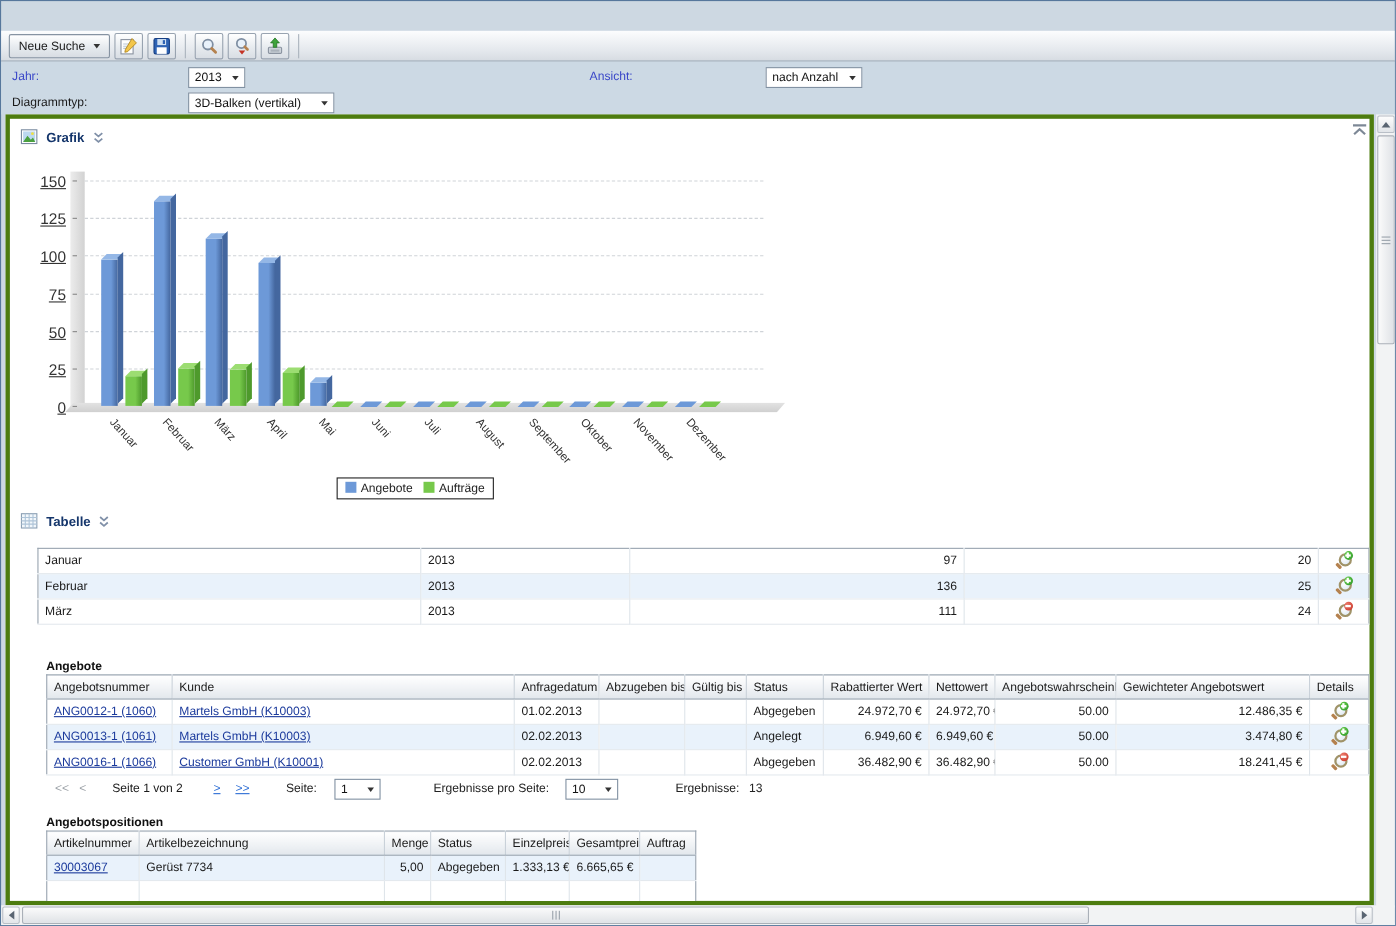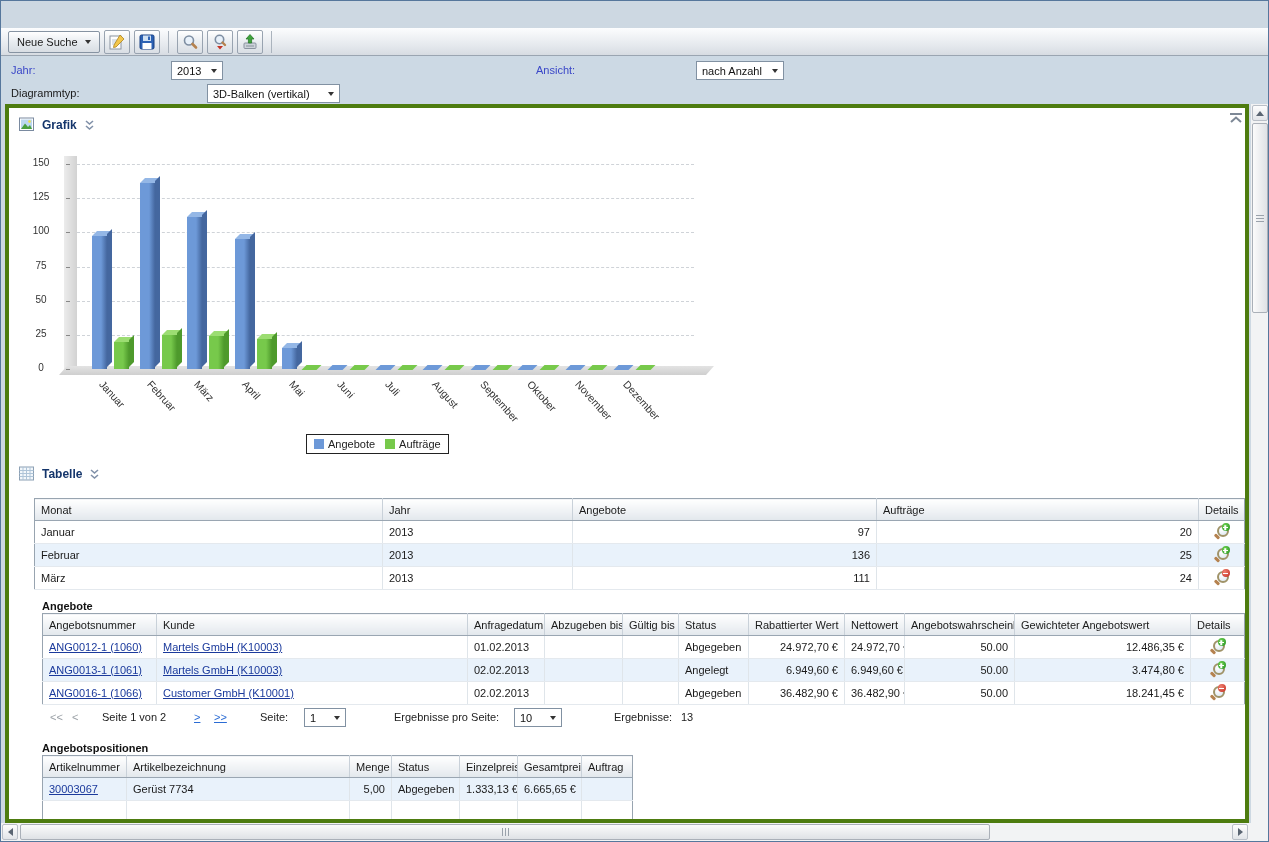--- a/index.html
+++ b/index.html
@@ -44,21 +44,21 @@
   .dropdown { position:absolute; height:19px; background:#fff; border:1px solid #8191a2;
     display:flex; align-items:center; padding:0 5px; font-size:11px; color:#111; }
   .dropdown .dd-tri { margin-left:auto; }
   
   #content { position:absolute; left:4px; top:103px; width:1244px; height:719px;
     background:#fff; border:4px solid #4d7c0f; overflow:hidden; }
   .section-title { font-size:12px; font-weight:bold; color:#14356b; }
   .subhdr { font-size:11px; font-weight:bold; color:#111; }
   
   .gridline { position:absolute; border-top:1px dashed #cfd3d8; height:0; }
-  .ylabel { position:absolute; width:38px; text-align:center; font-size:10px; color:#333; }
+  .ylabel { position:absolute; width:38px; text-align:right; font-size:14px; color:#333;text-decoration:underline; }
   .ytick { position:absolute; width:4px; height:1px; background:#888; }
   .wall { position:absolute; background:linear-gradient(90deg,#ececec,#d2d2d2); }
   .floor { position:absolute; background:linear-gradient(#e3e3e3,#cfcfcf);
     clip-path:polygon(8px 0, 100% 0, calc(100% - 8px) 100%, 0 100%); }
   .bar3d { position:absolute; width:15px; }
   .bar3d .face { position:absolute; left:0; top:0; width:100%; height:100%;
     background:linear-gradient(90deg, var(--f) 60%, var(--fd)); }
   .bar3d .topf { position:absolute; left:0; top:-5px; width:100%; height:5px; background:var(--t);
     transform:skewX(-45deg); transform-origin:0 100%; }
   .bar3d .sidef { position:absolute; left:100%; top:-2.5px; width:5px; height:100%; background:var(--s);
@@ -172,21 +172,21 @@
     <div class="dropdown" style="left:170px; top:5px; width:52px;">
       <span class="sel-val">2013</span>
       <span class="dd-tri"></span>
     </div>
     <span class="abs flabel-blue" style="left:535px; top:8px;">Ansicht:</span>
     <div class="dropdown" style="left:695px; top:5px; width:88px;">
       <span class="sel-val">nach Anzahl</span>
       <span class="dd-tri"></span>
     </div>
     <span class="abs flabel-dark" style="left:10px; top:31px;">Diagrammtyp:</span>
-    <div class="dropdown" style="left:170px; top:28px; width:133px;margin-left:36px;">
+    <div class="dropdown" style="left:170px; top:28px; width:133px;">
       <span class="sel-val">3D-Balken (vertikal)</span>
       <span class="dd-tri"></span>
     </div>
   </div>
 
   <div id="content">
 
     <div class="abs" style="left:1218px; top:4px;">
       <svg width="18" height="13" viewBox="0 0 18 13">
           <line x1="3" y1="2" x2="15" y2="2" stroke="#7d8896" stroke-width="2"></line>
@@ -324,27 +324,20 @@
 
     <table class="grid abs" style="left:25px; top:390px; width:1210px;">
       <colgroup>
           <col style="width:348px">
           <col style="width:190px">
           <col style="width:304px">
           <col style="width:322px">
           <col style="width:46px">
         </colgroup>
       <tbody>
-          <tr>
-        <th>Monat</th>
-        <th>Jahr</th>
-        <th class="num">Angebote</th>
-        <th class="num">Aufträge</th>
-        <th class="ctr">Details</th>
-      </tr>
       <tr>
         <td>Januar</td>
             <td>2013</td>
         <td class="num">97</td>
             <td class="num">20</td>
         <td class="ctr"><span class="mag plus"><span class="badge">
                   <i></i>
                   <i class="v"></i>
                 </span></span></td>
       </tr>

